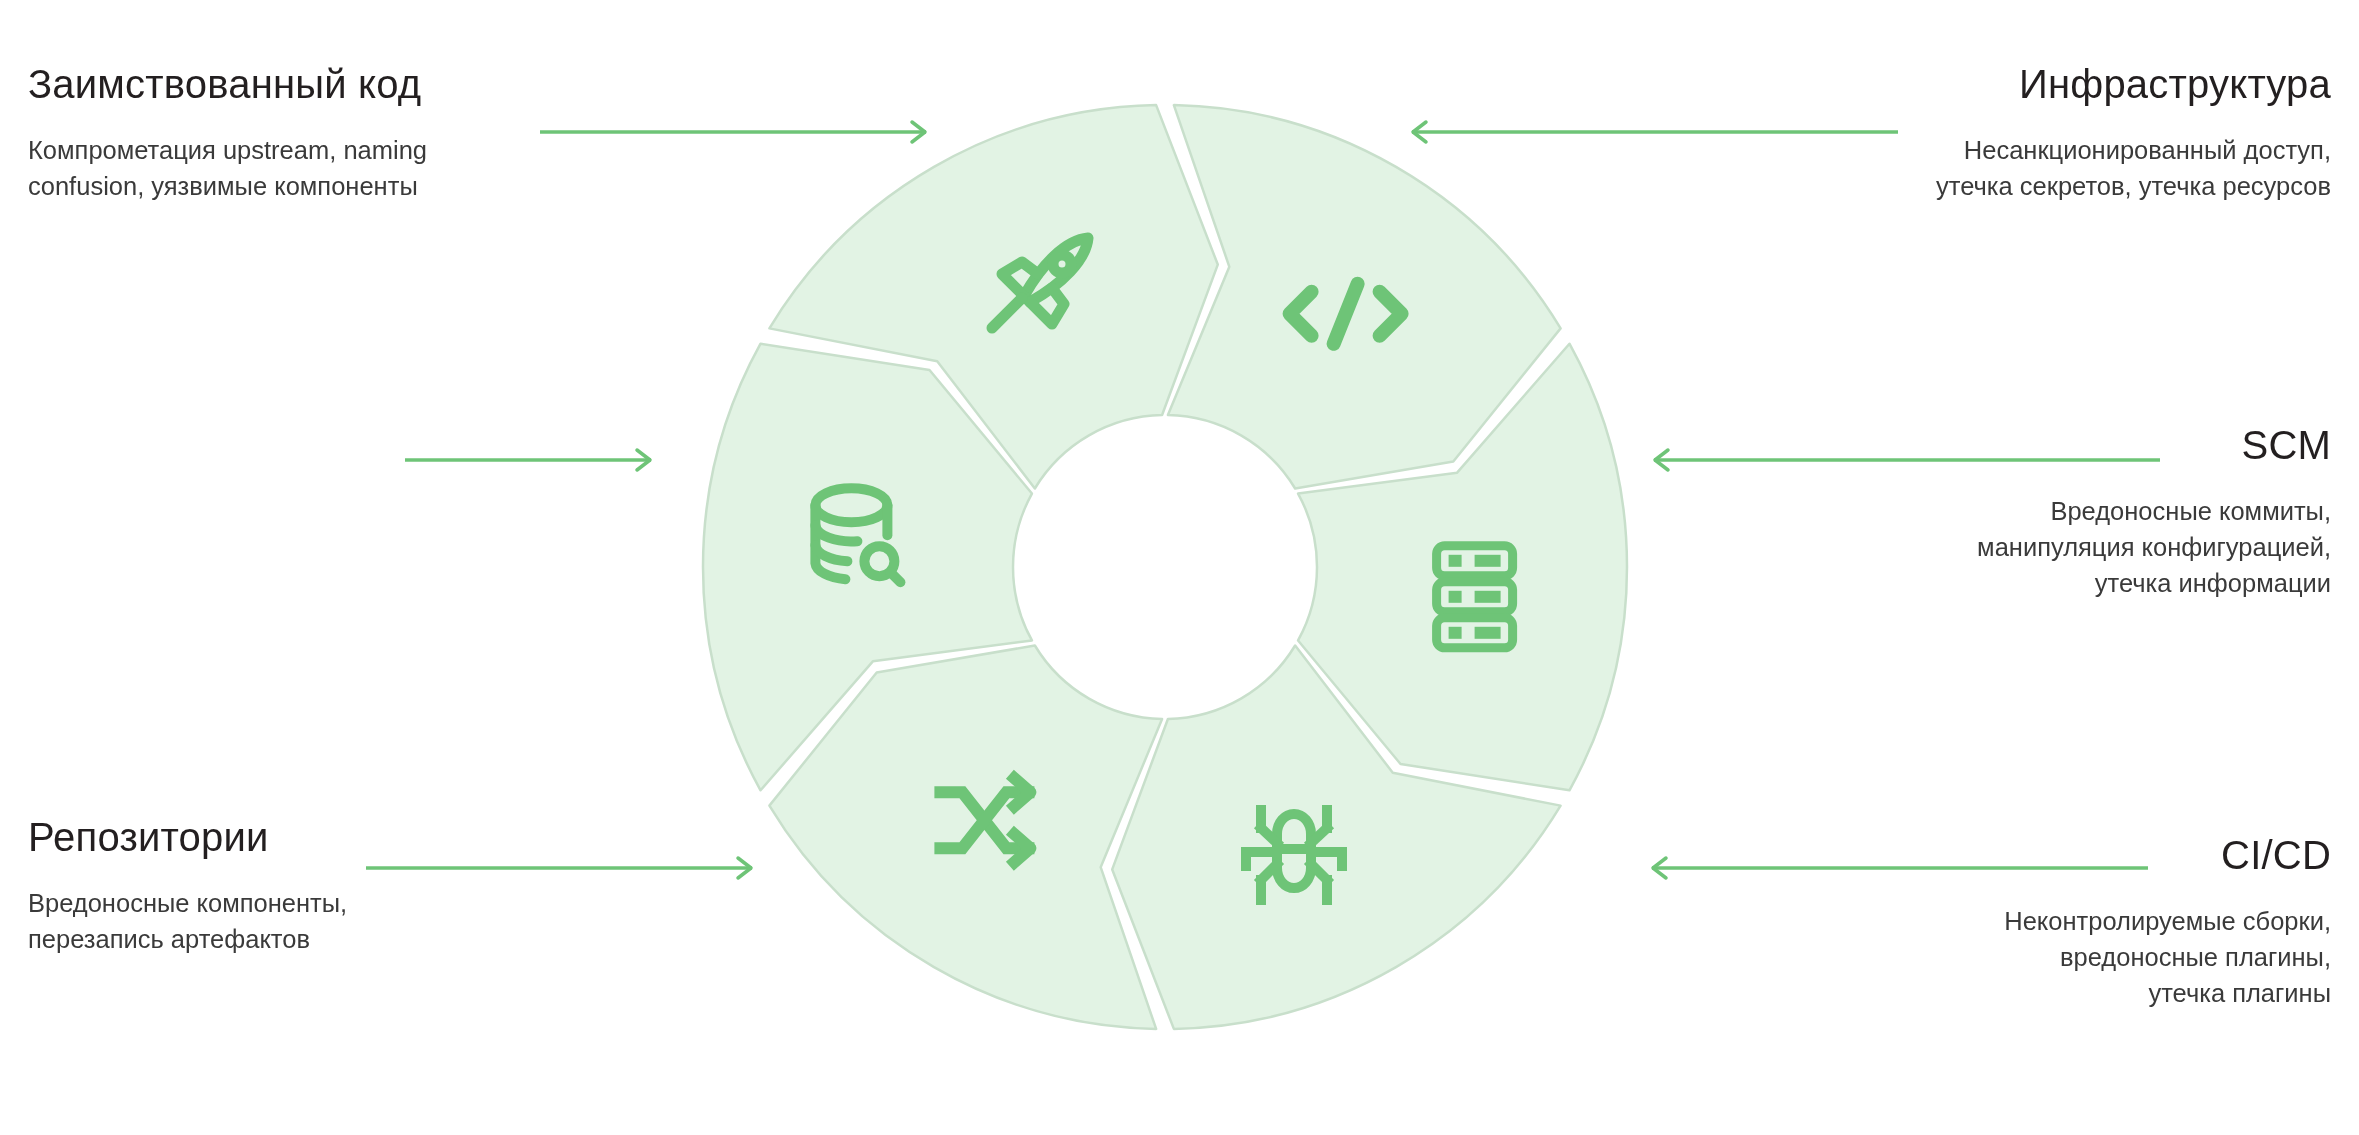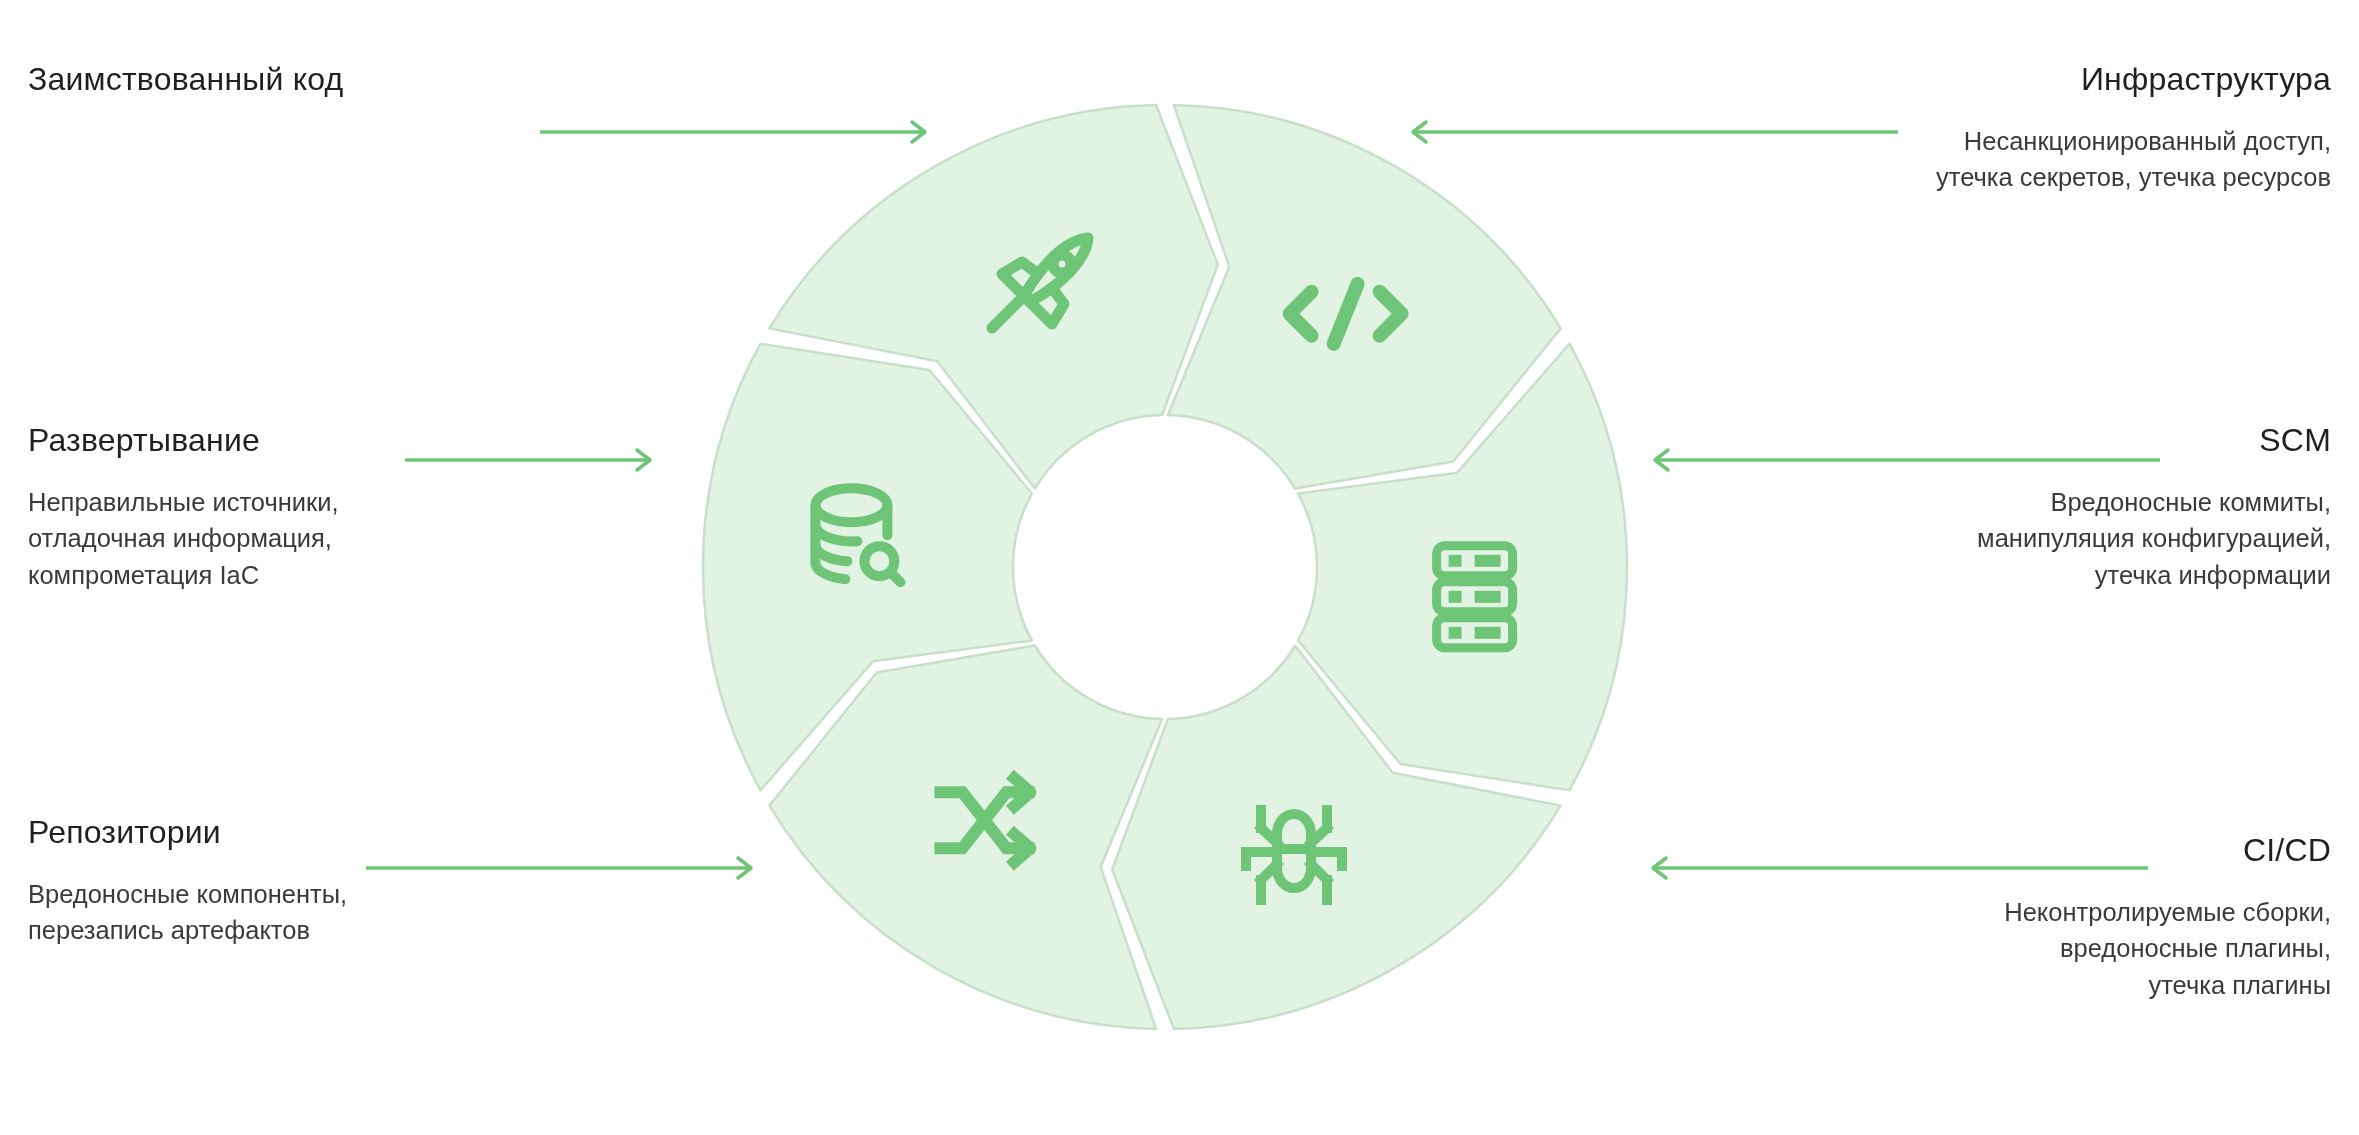--- a/index.html
+++ b/index.html
@@ -13,21 +13,21 @@
   #stage {
     position: relative;
     width: 2359px;
     height: 1135px;
     background: #ffffff;
   }
 
   
   .label-block { position: absolute; }
   .label-block .title {
-    font-size: 32px;
+    font-size: 40px;
     font-weight: 400;
     color: #231f20;
     letter-spacing: 0.2px;
     line-height: 1.1;
     white-space: nowrap;
   }
   .label-block .desc {
     margin-top: 26px;
     font-size: 25.5px;
     font-weight: 400;
@@ -60,28 +60,24 @@
   }
   #ring-svg { width: 100%; height: 100%; display: block; overflow: visible; }
 </style>
 </head>
 <body>
 
 <div id="stage">
 
   <div class="label-block left" id="blk-borrowed">
     <div class="title">Заимствованный код</div>
-  </div>
-
-  <div class="label-block left" id="blk-deploy">
-    <div class="title">Развертывание</div>
-    <div class="desc">Неправильные источники,
-отладочная информация,
-компрометация IaC</div>
-  </div>
+    <div class="desc">Компрометация upstream, naming
+confusion, уязвимые компоненты</div>
+  </div>
+
 
   <div class="label-block left" id="blk-repos">
     <div class="title">Репозитории</div>
     <div class="desc">Вредоносные компоненты,
 перезапись артефактов</div>
   </div>
 
   <div class="label-block right" id="blk-infra">
     <div class="title">Инфраструктура</div>
     <div class="desc">Несанкционированный доступ,

